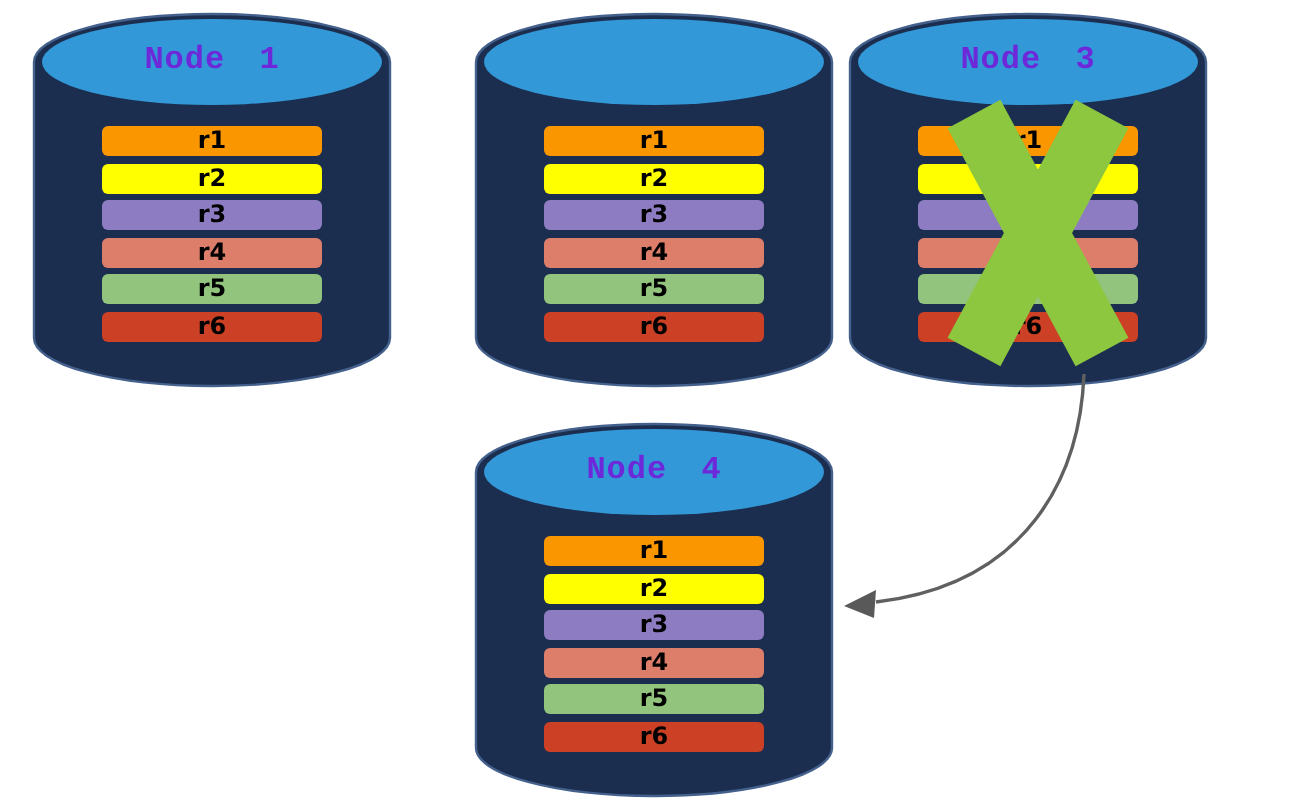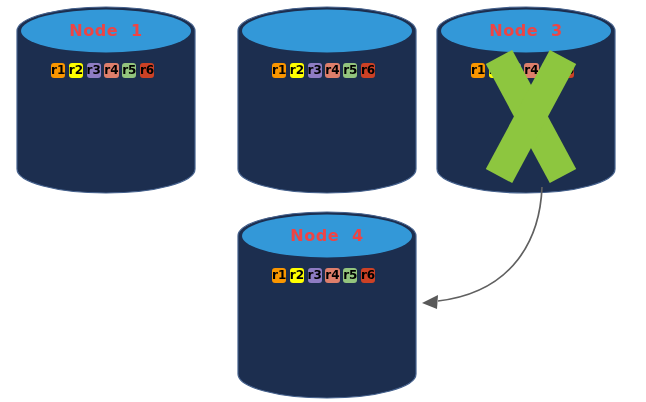--- a/index.html
+++ b/index.html
@@ -31,31 +31,32 @@
     stroke-width: 1.2;
   }
   .node-label {
     position: absolute;
     top: 16px;
     left: 0;
     width: 100%;
     text-align: center;
     font-size: 16px;
     font-weight: bold;
-    color: #ef4444;
+    color: #6d28d9;
     letter-spacing: 0.5px;
     word-spacing: 7px;
+    font-family: Liberation Mono, monospace;
   }
   .partitions {
     position: absolute;
     left: 35px;
     top: 58px;
     width: 110px;
     display: flex;
-    flex-direction: row;
+    flex-direction: column;
     gap: 3.5px;
   }
   .bar {
     height: 15px;
     border-radius: 3px;
     display: flex;
     align-items: center;
     justify-content: center;
     font-size: 12px;
     font-weight: bold;
@@ -138,21 +139,21 @@
         </div>
       <div class="bar" style="background-color: rgb(147, 196, 125);">
           <span>r5</span>
         </div>
       <div class="bar" style="background-color: rgb(204, 65, 37);">
           <span>r6</span>
         </div>
     </div>
   </div>
 
-  <div class="node" style="left:436px; top:5px;">
+  <div class="node" style="left:424px; top:5px;">
     <svg class="cyl" viewBox="0 0 180 190">
       <path class="cyl-body" d="M1,26 A89,24 0 0 1 179,26 L179,164 A89,24 0 0 1 1,164 Z" fill="#1C2E4F"></path>
       <ellipse cx="90" cy="26" rx="85" ry="21.5" fill="#3398D8"></ellipse>
     </svg>
     <div class="node-label">Node 3</div>
     <div class="partitions">
       <div class="bar" style="background-color: rgb(250, 150, 0);">
           <span>r1</span>
         </div>
       <div class="bar" style="background-color: rgb(255, 255, 0);">

